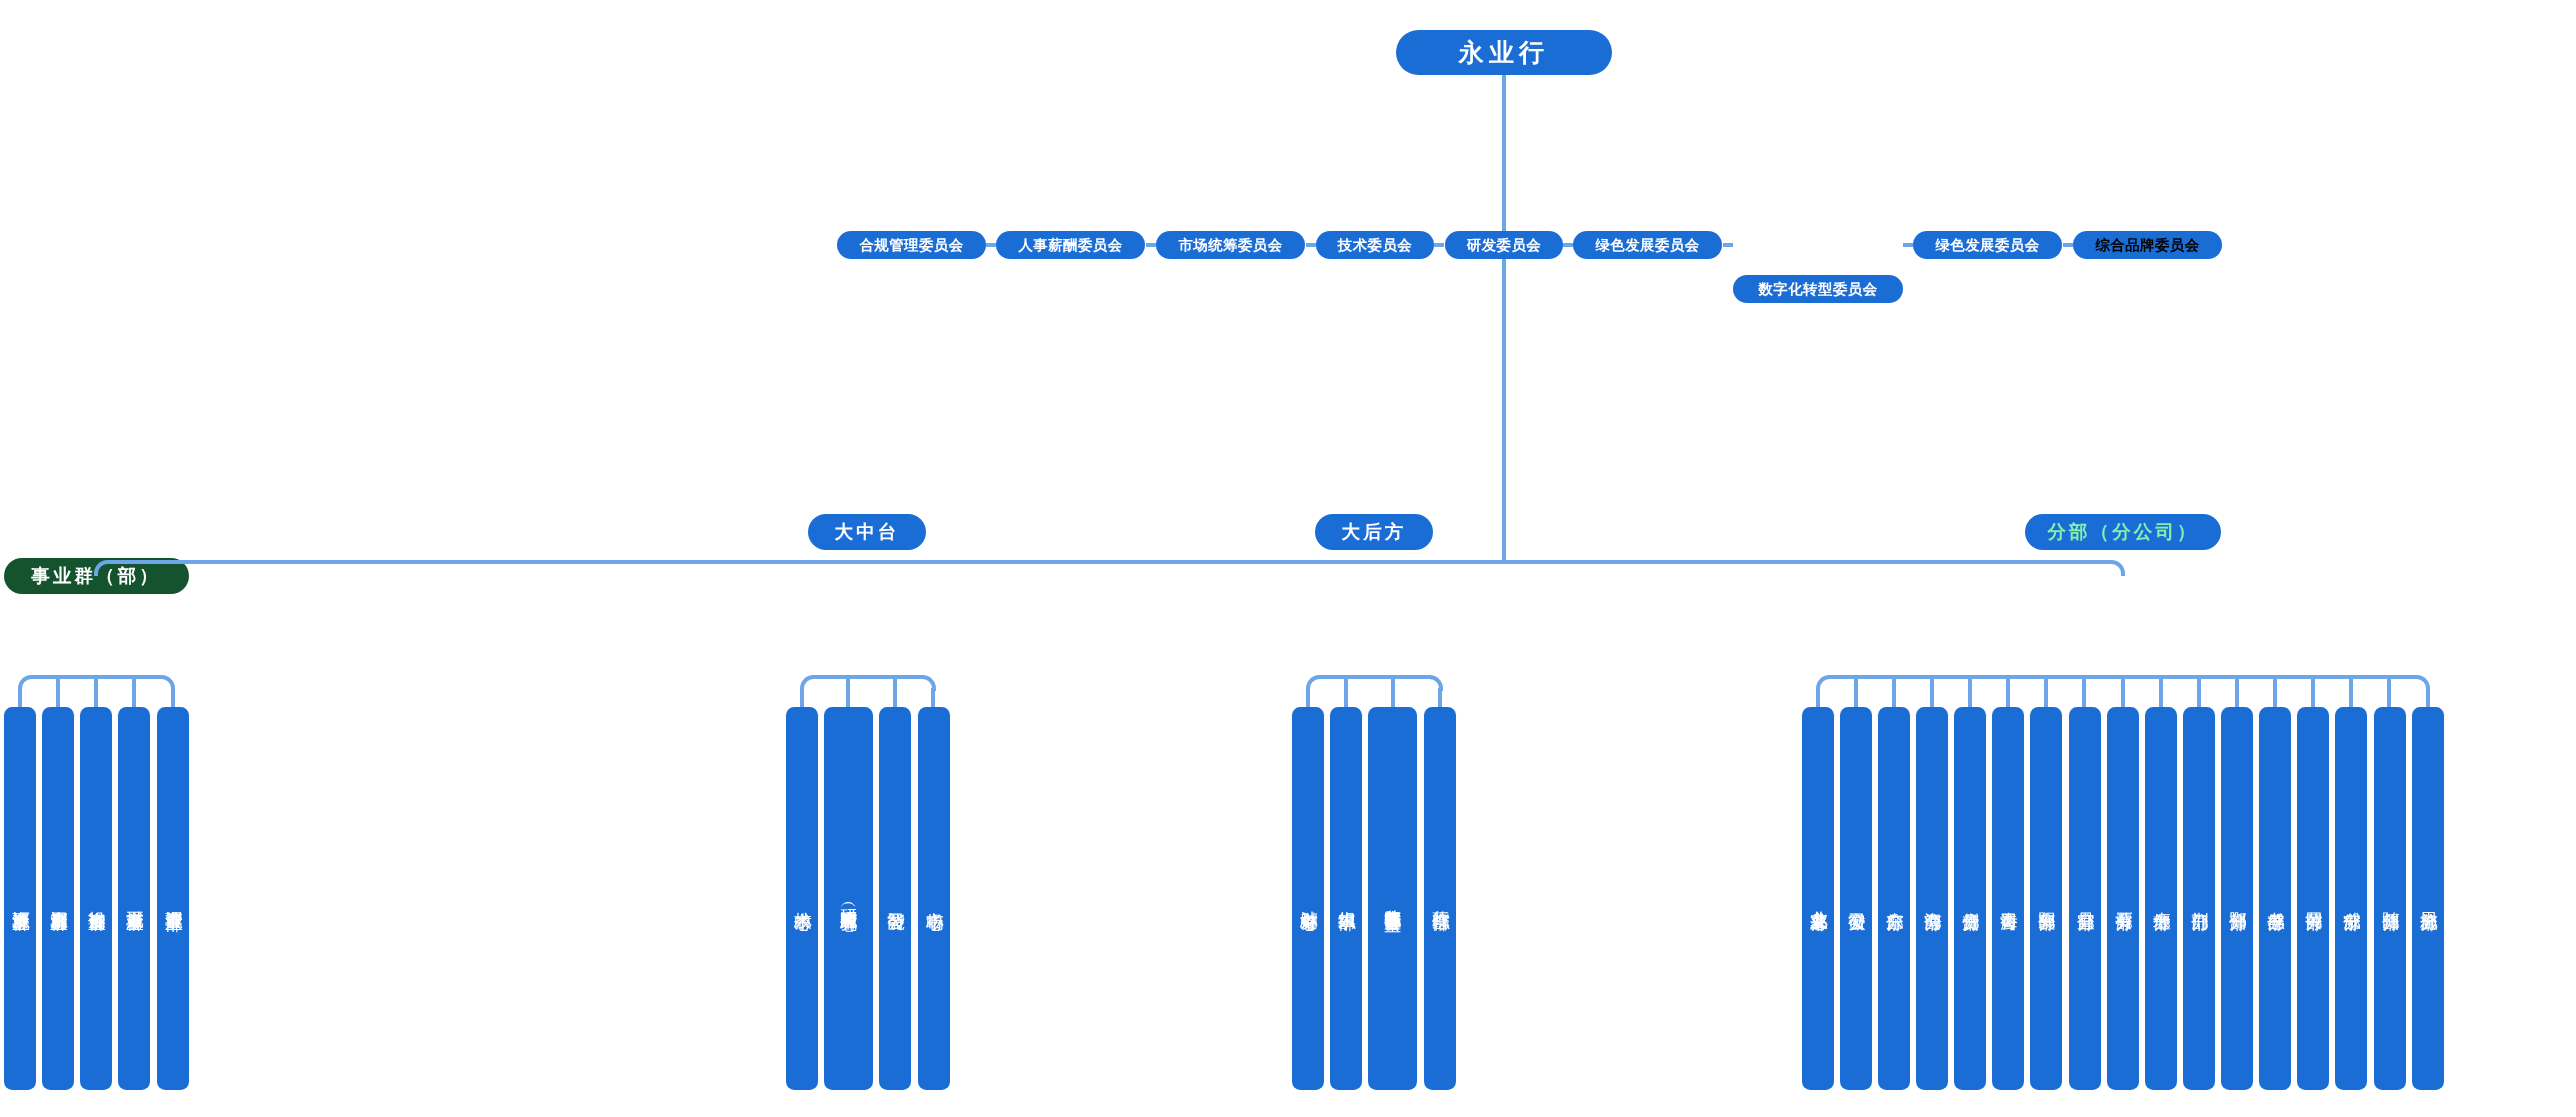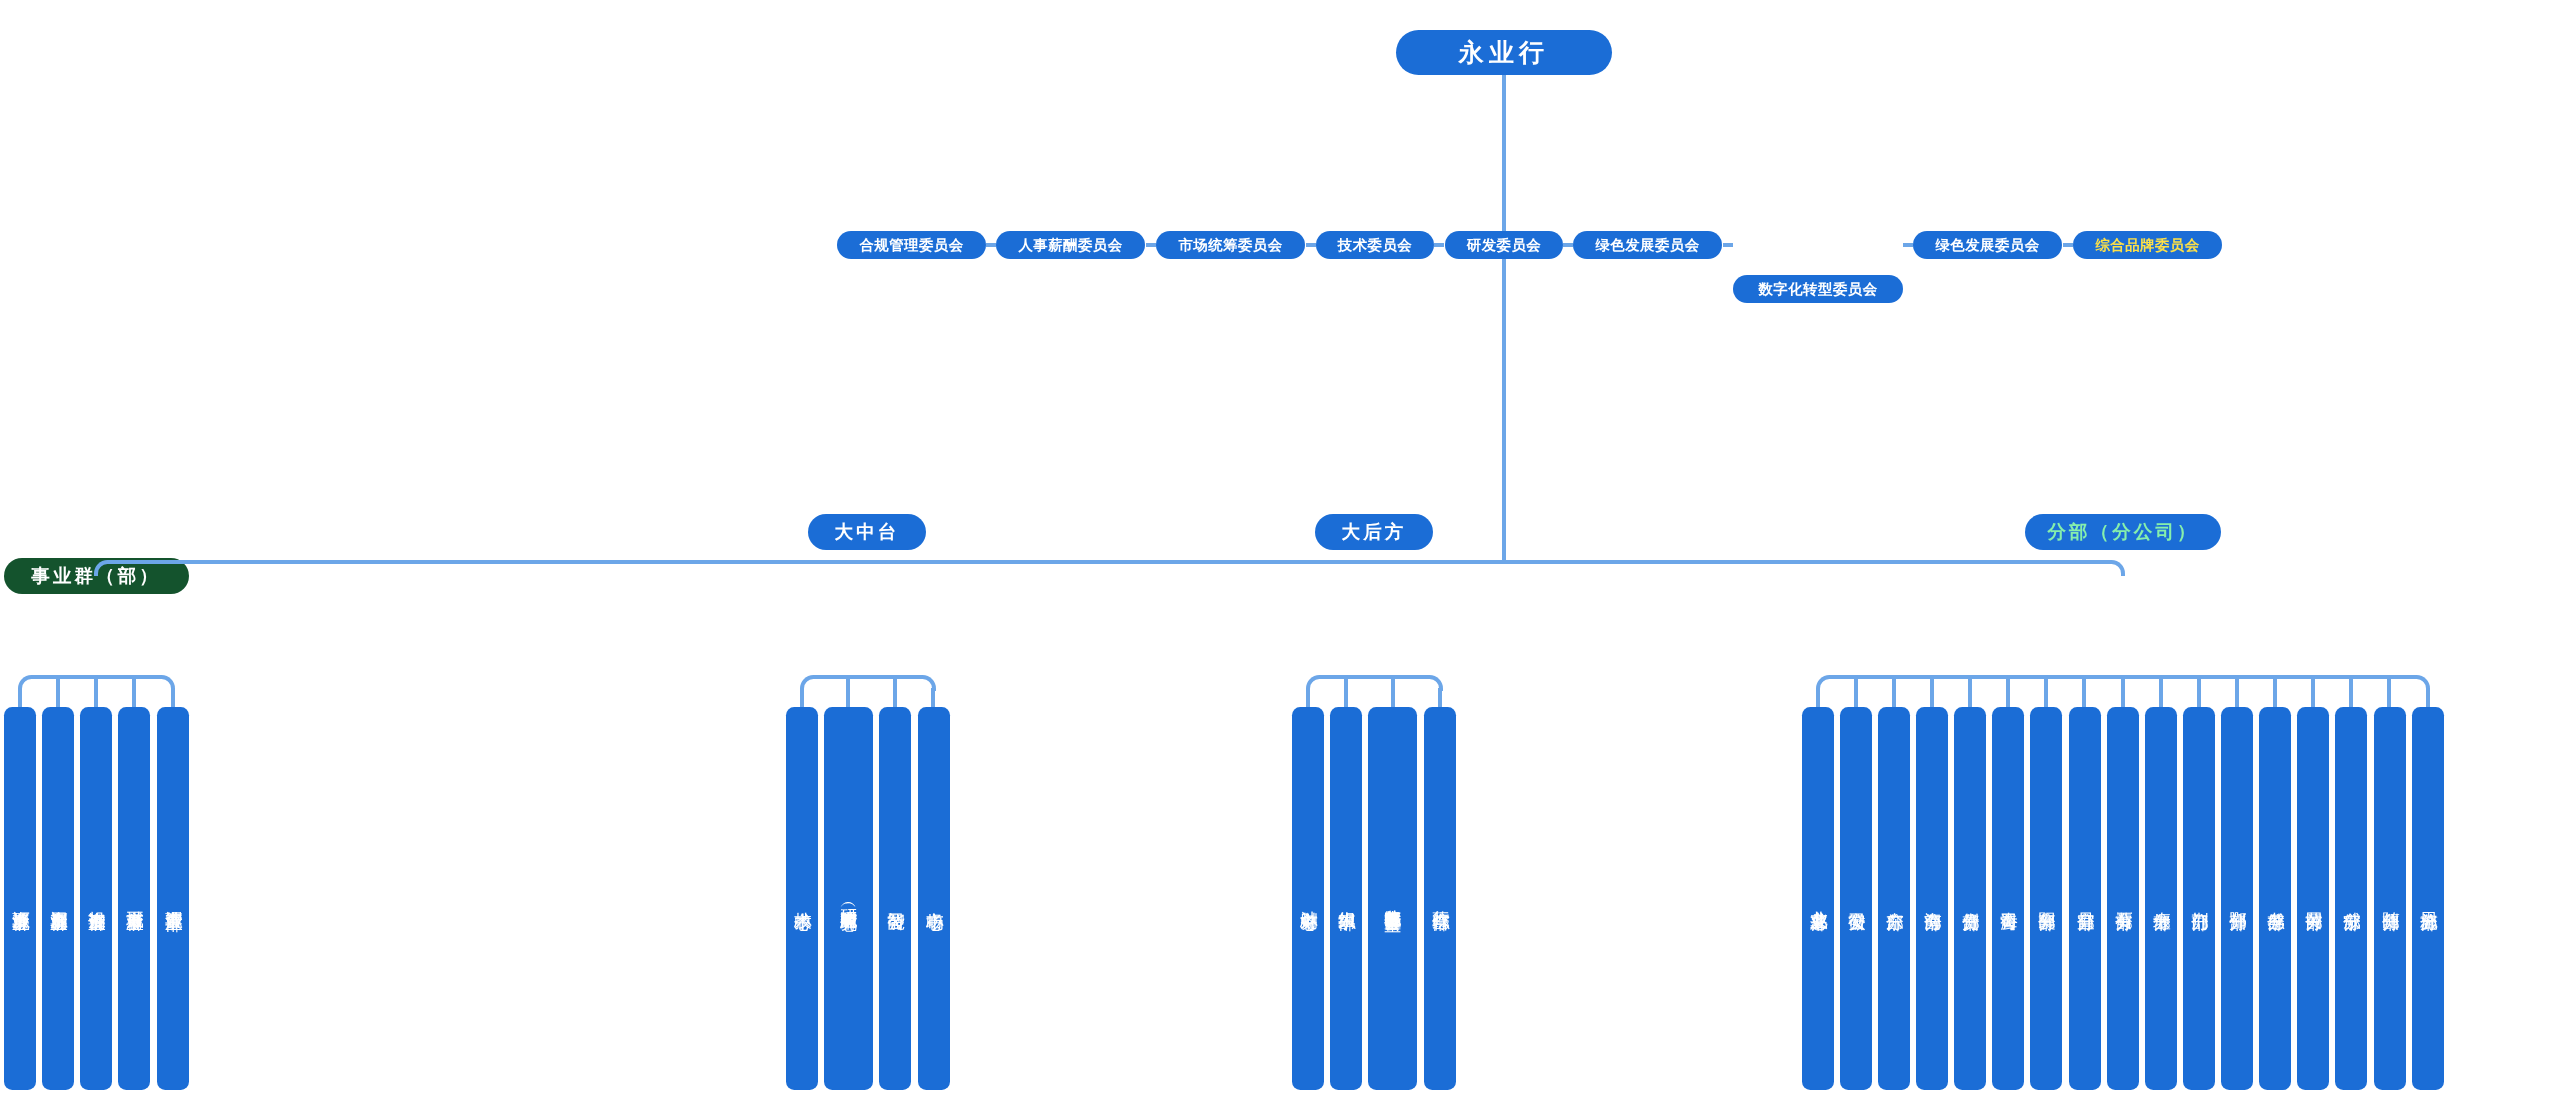--- a/index.html
+++ b/index.html
@@ -103,21 +103,21 @@
         <span>绿色发展委员会</span>
       </div>
       <div class="line" style="left: 1903px; top: 243px; width: 10.3px; height: 4.1px; background: rgb(108, 166, 232);"></div>
       <div class="node committee" style="left: 1733px; width: 170px; background: rgb(27, 109, 214); color: rgb(255, 255, 255); margin-top: 44px;">
         <span>数字化转型委员会</span>
       </div>
       <div class="line" style="left: 2063px; top: 243px; width: 10.3px; height: 4.1px; background: rgb(108, 166, 232);"></div>
       <div class="node committee" style="left: 1913px; width: 149px; background: rgb(27, 109, 214); color: rgb(255, 255, 255);">
         <span>绿色发展委员会</span>
       </div>
-      <div class="node committee" style="left: 2073px; width: 149px; background: rgb(27, 109, 214); color: #fde047;">
+      <div class="node committee" style="left: 2073px; width: 149px; background: rgb(27, 109, 214); color: #000000;">
         <span>综合品牌委员会</span>
       </div>
     </div>
 
   <div id="divisions-layer">
       <div class="line" style="left: 31px; top: 675px; width: 130px; height: 4.1px; background: rgb(108, 166, 232);"></div>
       <div style="position: absolute; left: 18px; top: 675px; width: 15.5px; height: 15.5px; box-sizing: border-box; border-color: rgb(108, 166, 232); border-style: solid; border-width: 4.1px 0px 0px 4.1px; border-top-left-radius: 13.4px;"></div>
       <div style="position: absolute; left: 159px; top: 675px; width: 15.5px; height: 15.5px; box-sizing: border-box; border-color: rgb(108, 166, 232); border-style: solid; border-width: 4.1px 4.1px 0px 0px; border-top-right-radius: 13.4px;"></div>
       <div class="line" style="left: 18px; top: 688px; width: 4.1px; height: 18.5px; background: rgb(108, 166, 232);"></div>
       <div class="line" style="left: 171px; top: 688px; width: 4.1px; height: 18.5px; background: rgb(108, 166, 232);"></div>

